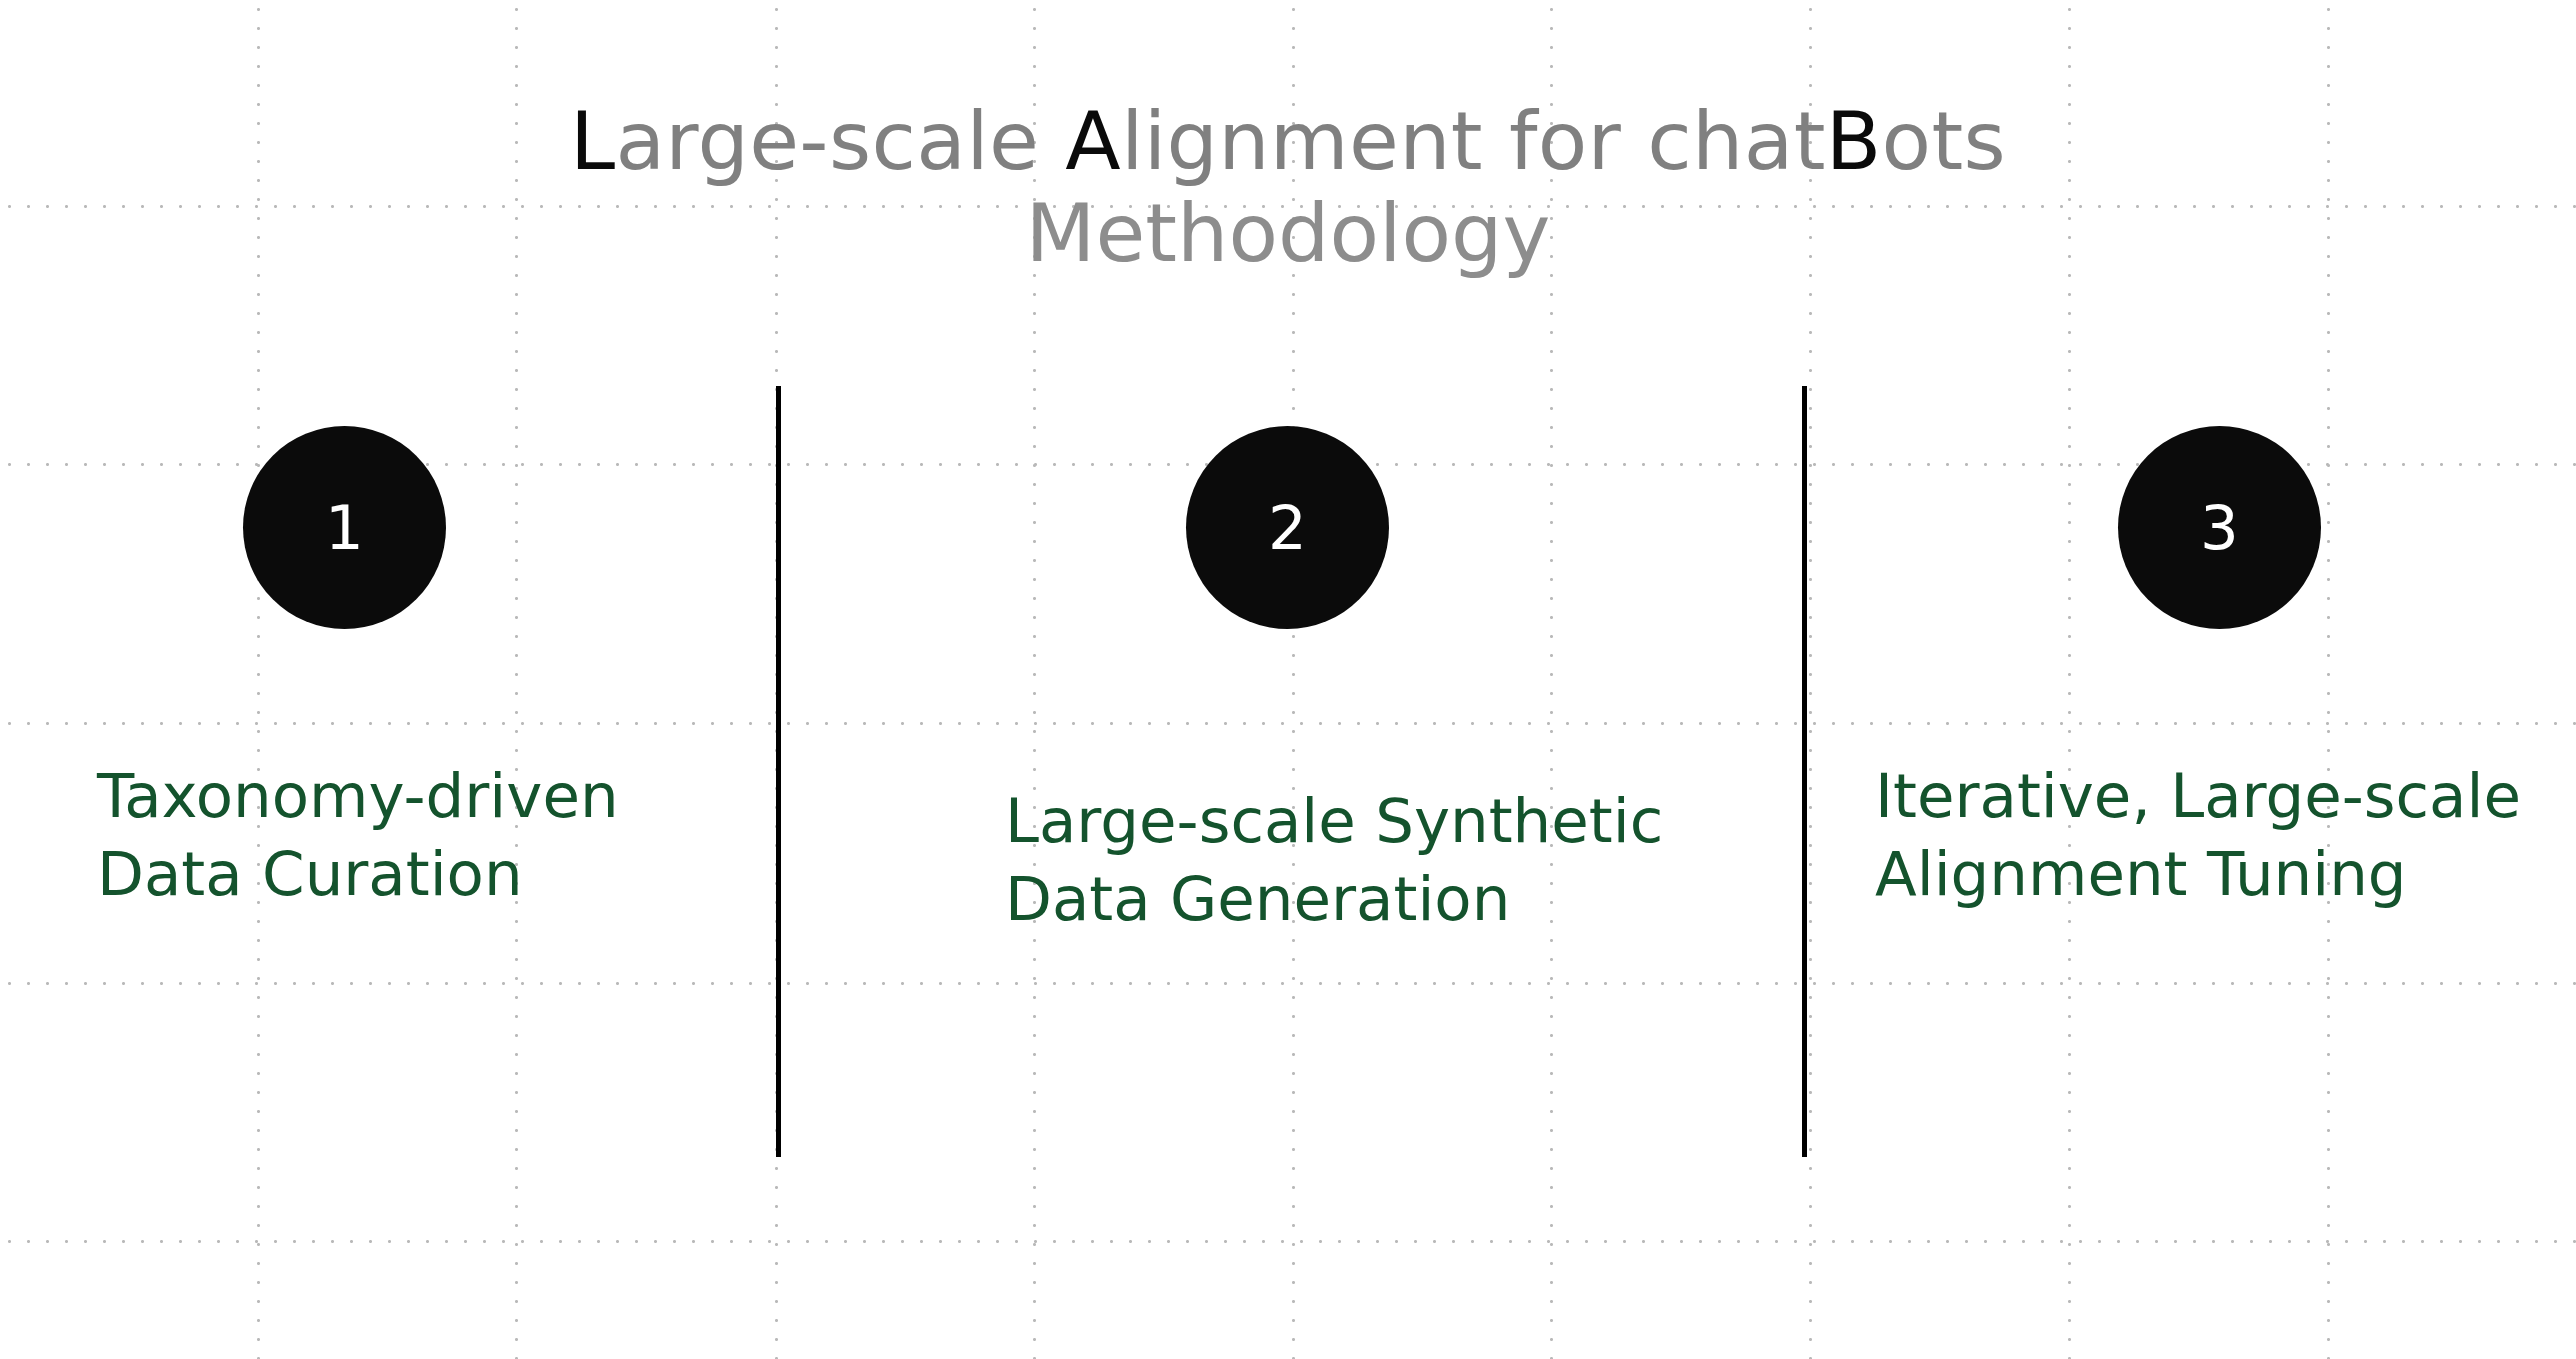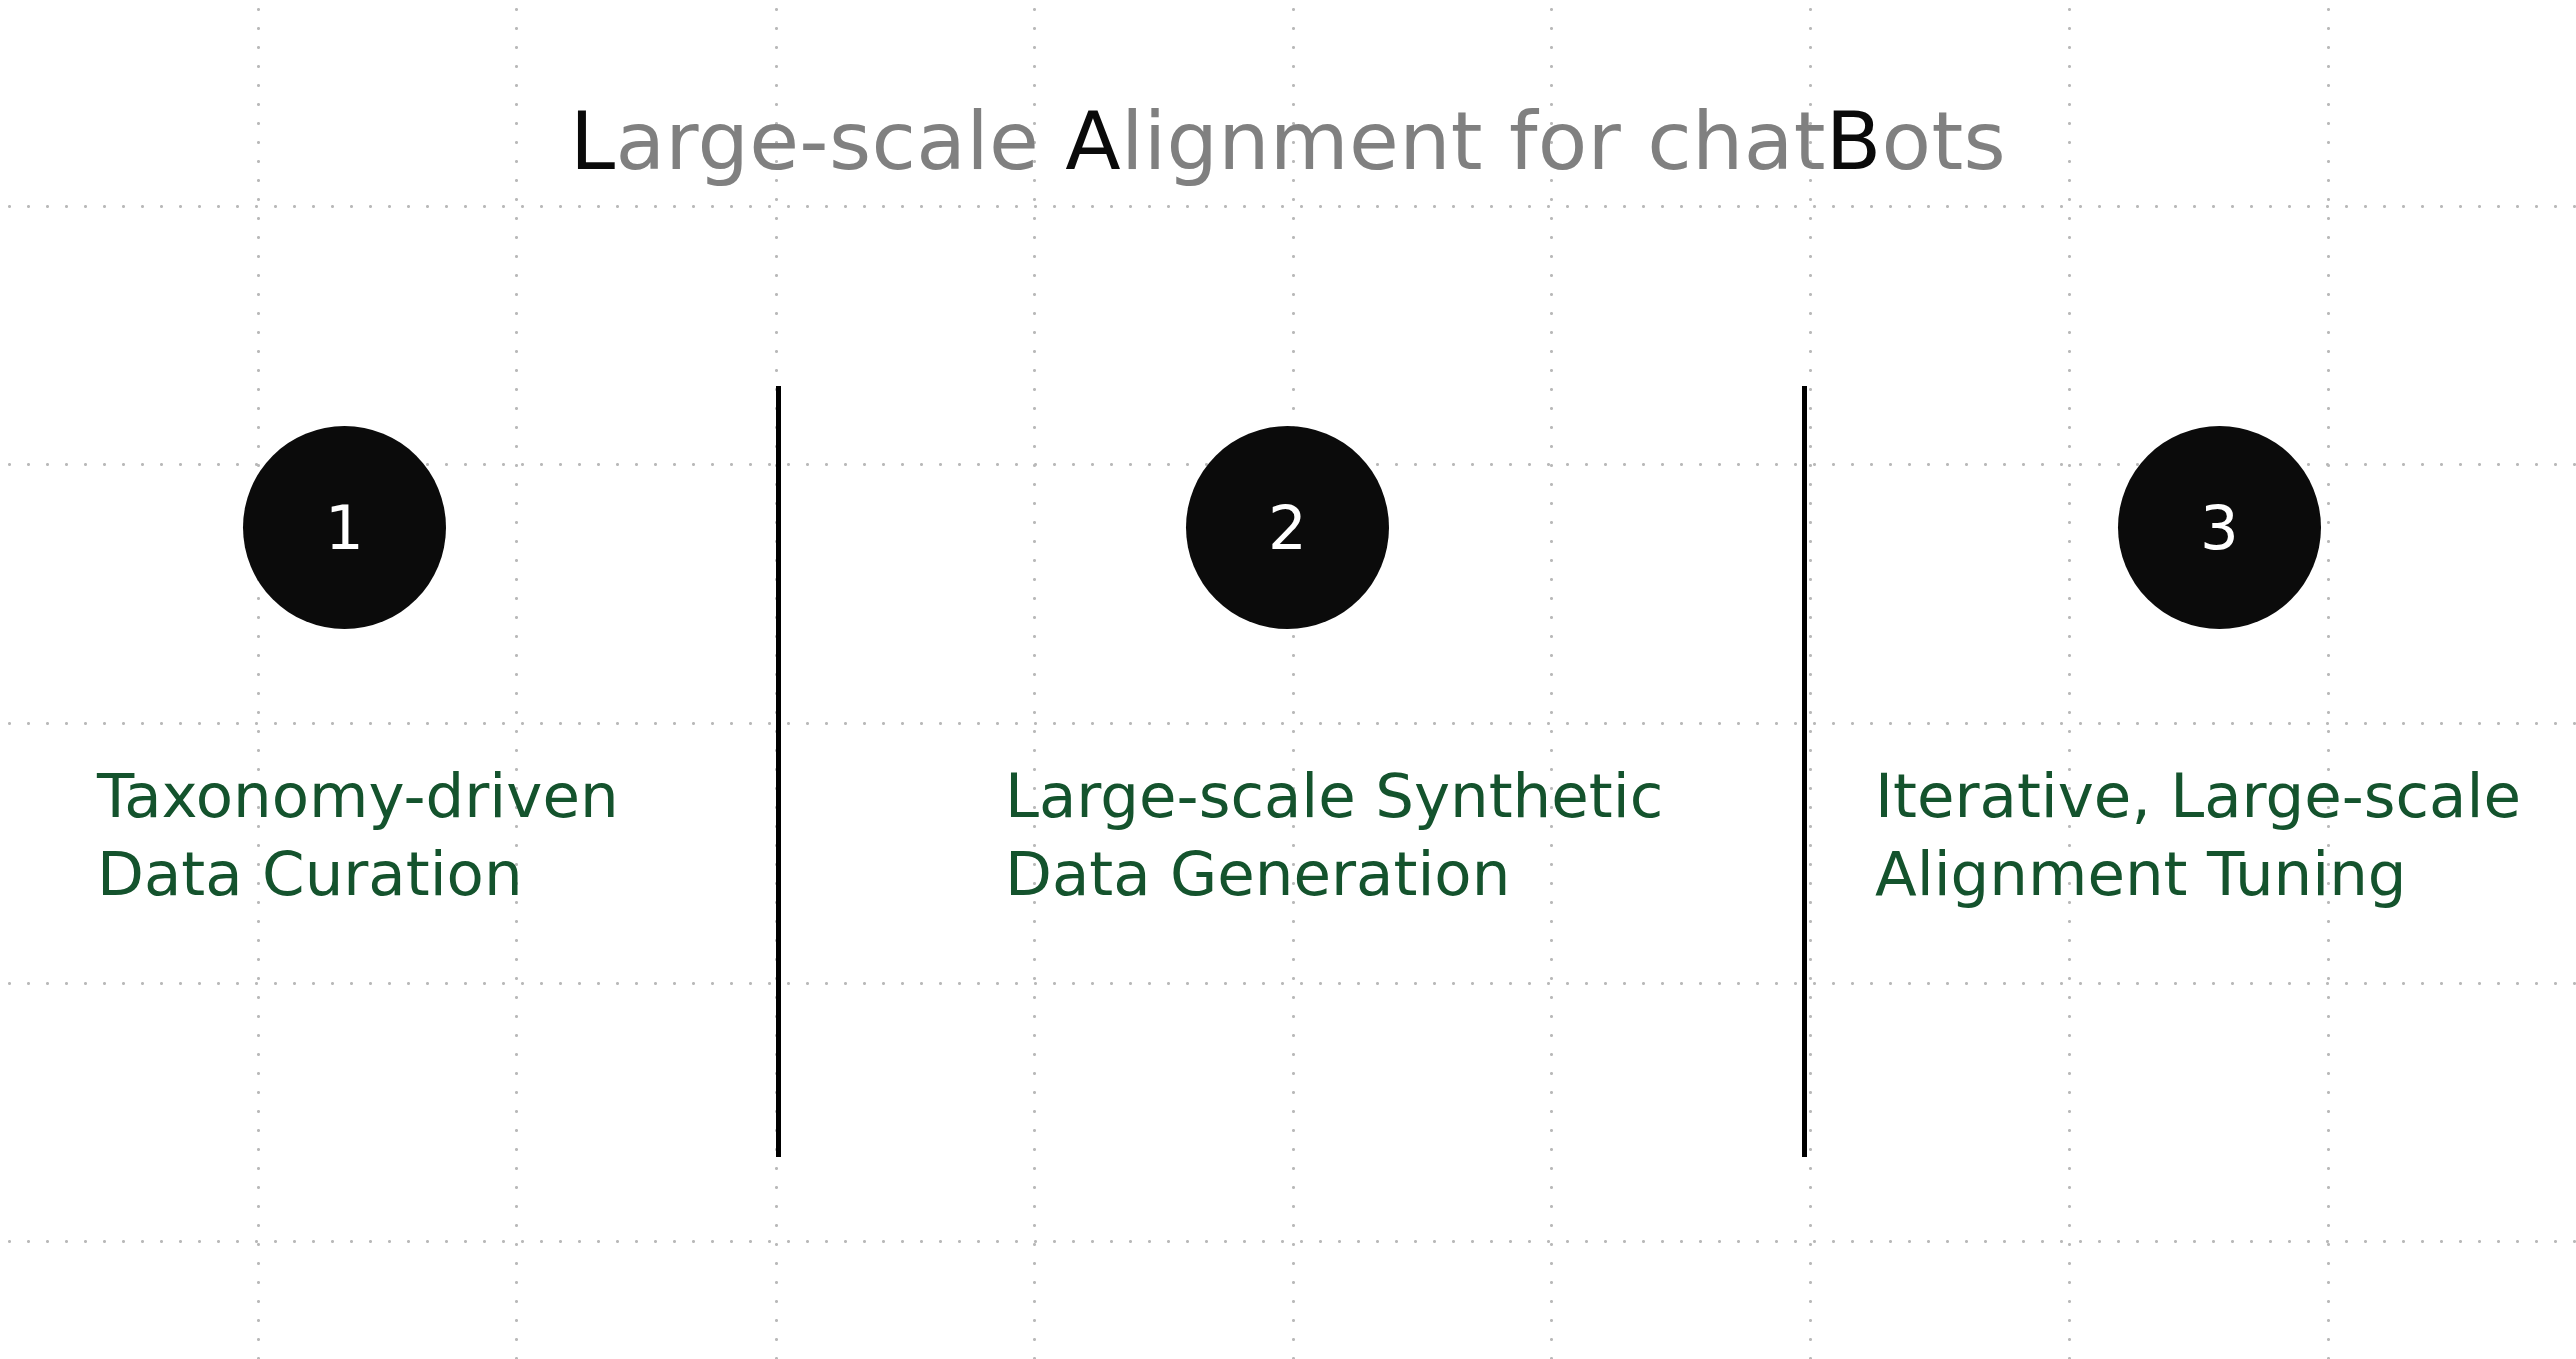--- a/index.html
+++ b/index.html
@@ -123,38 +123,39 @@
     <div class="grid-line-v" style="left:1550px"></div>
     <div class="grid-line-v" style="left:1809px"></div>
     <div class="grid-line-v" style="left:2068px"></div>
     <div class="grid-line-v" style="left:2327px"></div>
   </div>
 
   <div class="title-block">
     <div class="title-line">
       <span class="t-key">L</span><span class="t-dim">arge-scale </span><span class="t-key">A</span><span class="t-dim">lignment for chat</span><span class="t-key">B</span><span class="t-dim">ots</span>
     </div>
+    <div class="title-sub">Methodology</div>
   </div>
 
   <div class="divider" style="left:776px;  top:386px; height:771px;"></div>
   <div class="divider" style="left:1802px; top:386px; height:771px;"></div>
 
   <div class="step" style="left:0px;">
     <div class="badge" style="left:243px; top:426px;">
       <span>1</span>
     </div>
     <div class="step-label" style="left:97px; top:757px; width:650px;">Taxonomy-driven
 Data Curation</div>
   </div>
 
   <div class="step" style="left:985px;">
     <div class="badge" style="left:201px; top:426px;">
       <span>2</span>
     </div>
-    <div class="step-label" style="left:20px; top:757px; width:729px;">Large-scale Synthetic
+    <div class="step-label" style="left:20px; top:782px; width:729px;">Large-scale Synthetic
 Data Generation</div>
   </div>
 
   <div class="step" style="left:1853px;">
     <div class="badge" style="left:265px; top:426px;">
       <span>3</span>
     </div>
     <div class="step-label" style="left:22px; top:757px; width:710px;">Iterative, Large-scale
 Alignment Tuning</div>
   </div>

